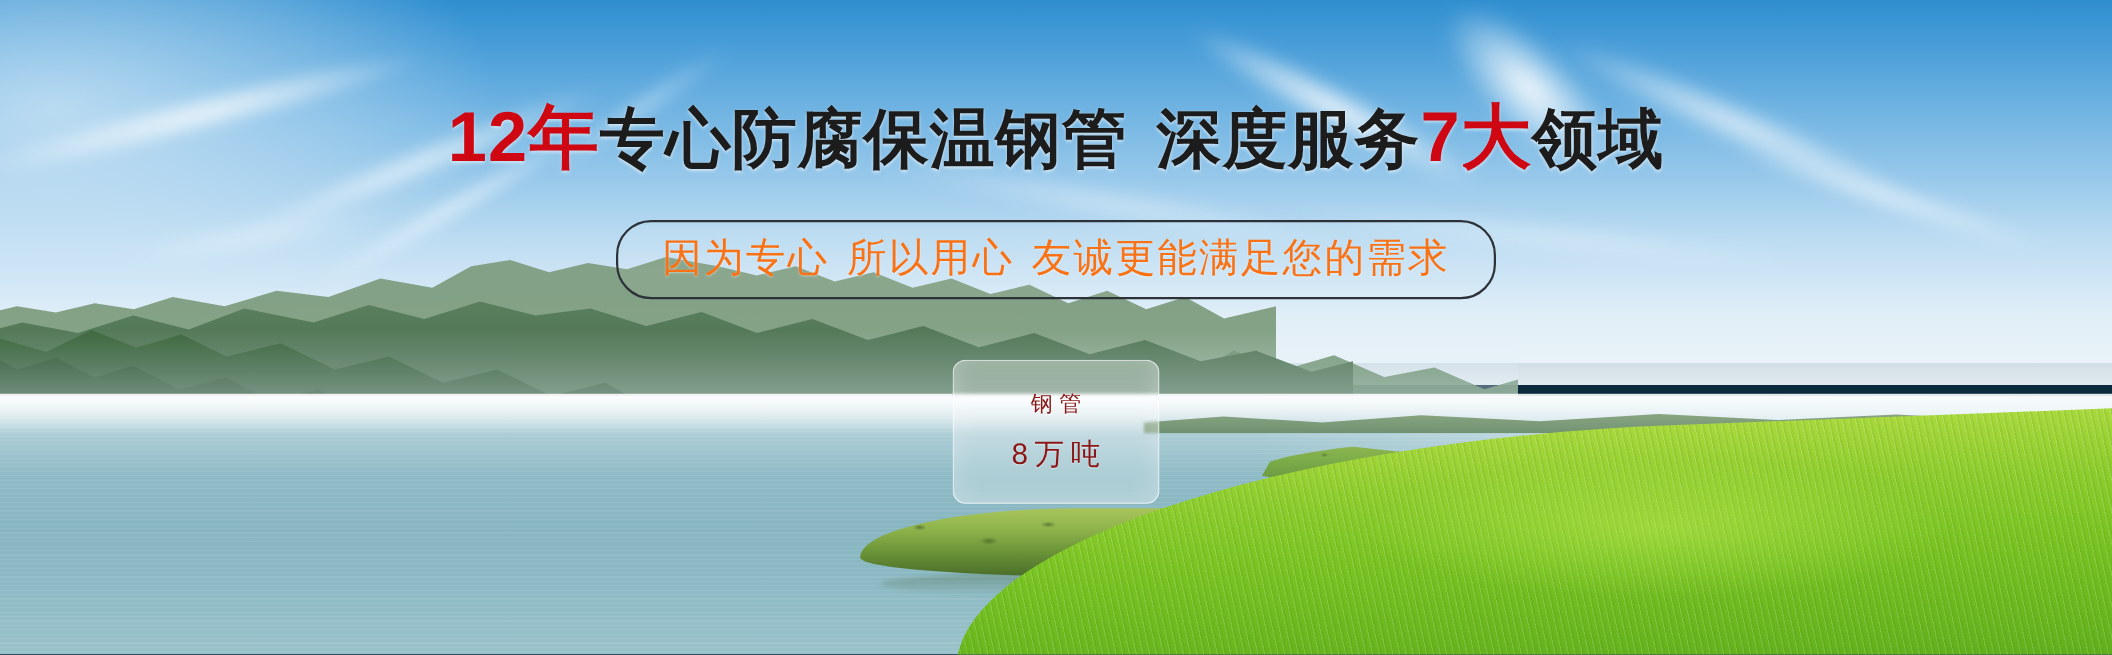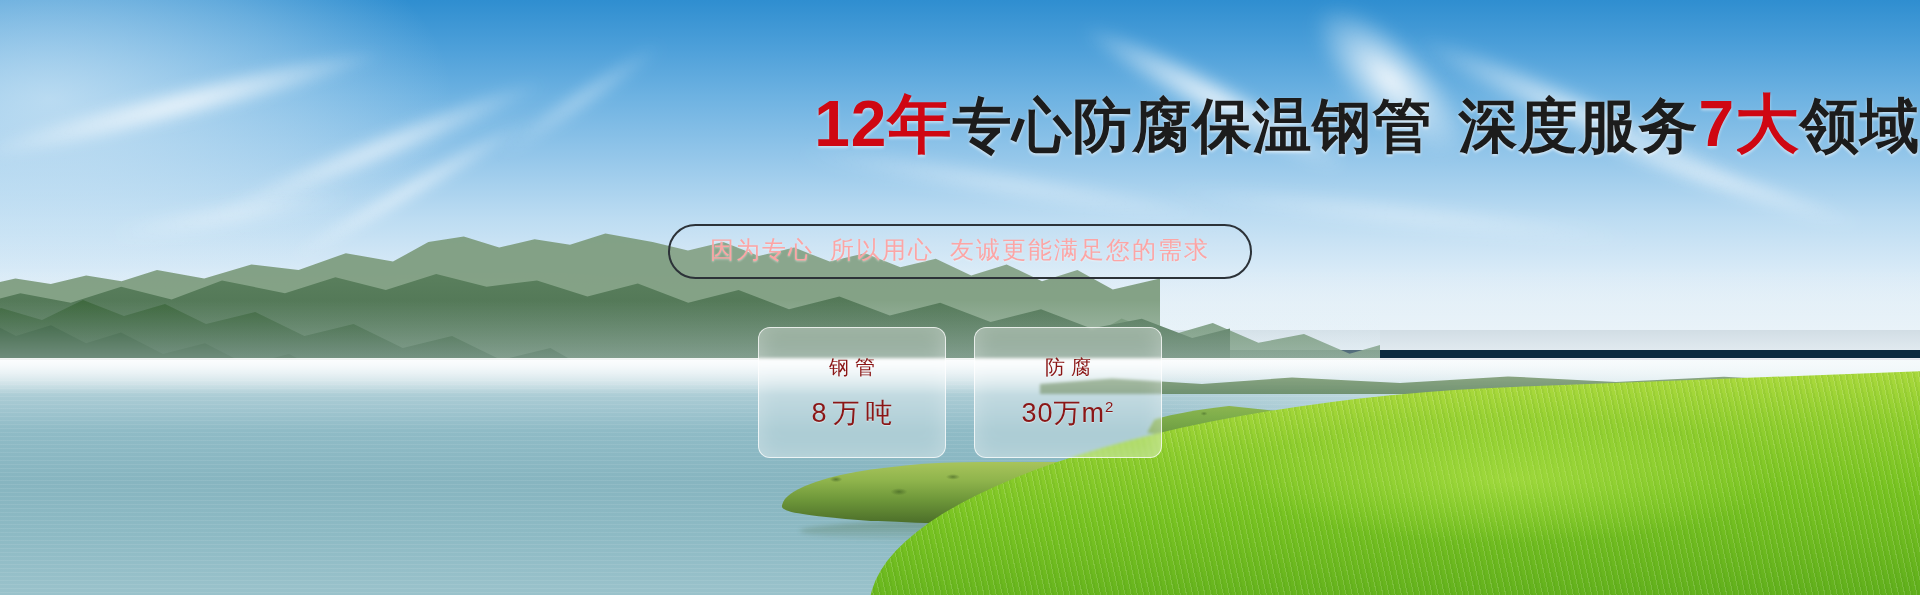--- a/index.html
+++ b/index.html
@@ -259,48 +259,48 @@
   }
   .grass-fg-hilight {
     position: absolute; right: 60px; bottom: 40px; width: 700px; height: 150px;
     background: radial-gradient(ellipse 380px 90px at 50% 50%, rgba(200,240,90,.42), rgba(200,240,90,0) 70%);
     border-radius: 50%;
   }
 
   
   .headline {
     position: absolute; left: 0; right: 0; top: 92px;
-    text-align: right;
+    text-align: center;
     font-size: 59px;
     font-weight: 700;
     letter-spacing: 1px;
     line-height: 1.02;
     color: #1c1c1c;
     text-shadow:
       0 2px 3px rgba(255,255,255,.55),
       0 0 1px rgba(255,255,255,.5);
     white-space: nowrap;
   }
   .headline .red {
     color: #cf0712;
     font-size: 64px;
     text-shadow: 0 2px 3px rgba(255,255,255,.5);
   }
   .headline .gap { display: inline-block; width: 26px; }
 
   .subpill {
-    position: absolute; left: 50%; top: 224px;
+    position: absolute; left: 50%; top: 200px;
     transform: translateX(-50%);
     padding: 8px 40px 11px;
     border: 2px solid #2c3238;
     border-radius: 32px;
-    font-size: 24px;
+    font-size: 36px;
     font-weight: 400;
     letter-spacing: 2px;
-    color: #fca5a5;
+    color: #f97316;
     background: rgba(255,255,255,.06);
     white-space: nowrap;
     text-shadow: 0 1px 2px rgba(255,255,255,.45);
   }
   .subpill .sp { display: inline-block; width: 16px; }
 
   
   .cards {
     position: absolute; left: 50%; top: 327px;
     transform: translateX(-50%);
@@ -395,21 +395,17 @@
     <span>因为专心</span><span class="sp"></span><span>所以用心</span><span class="sp"></span><span>友诚更能满足您的需求</span>
   </div>
 
   <div class="cards">
 
     <div class="card spaced">
       <div class="card-title">钢管</div>
       <div class="card-value">8万吨</div>
     </div>
 
-    <div class="card">
-      <div class="card-title">防腐</div>
-      <div class="card-value"><span>30万m</span><sup>2</sup></div>
-    </div>
 
 
   </div>
 
 </div>
 
 </body></html>

